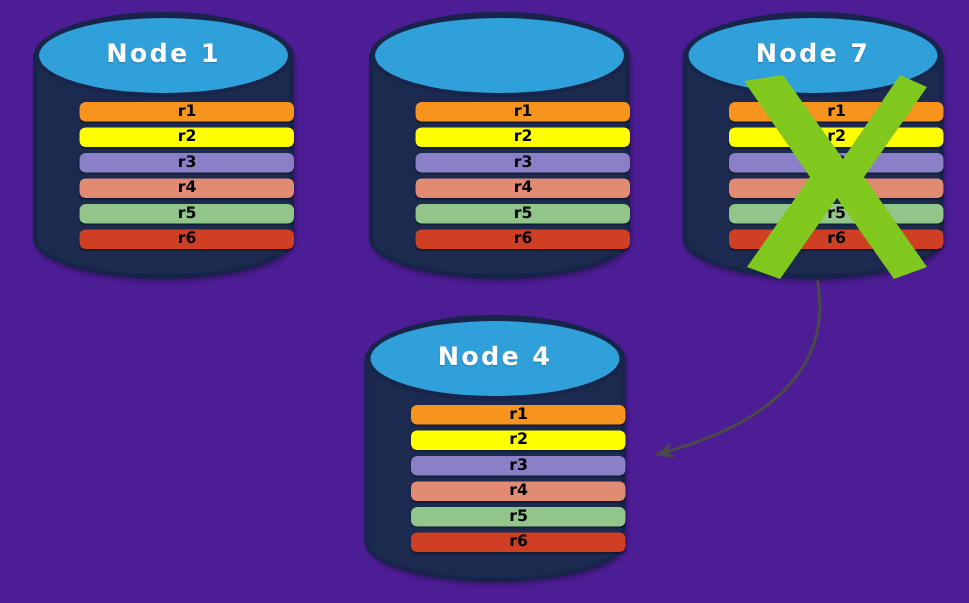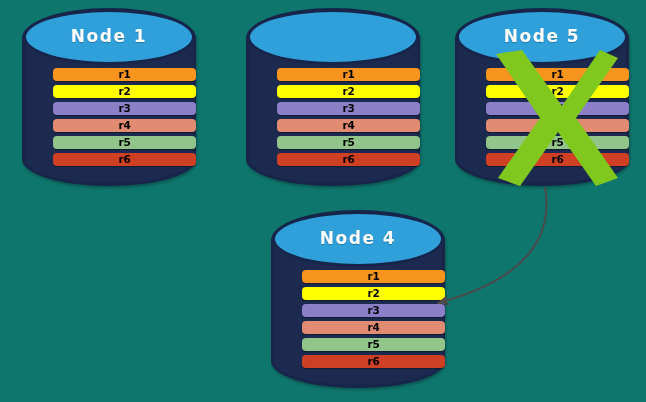--- a/index.html
+++ b/index.html
@@ -4,21 +4,21 @@
 <style>
   html, body {
     margin: 0;
     padding: 0;
     background: #ffffff;
   }
   #canvas {
     position: relative;
     width: 646px;
     height: 402px;
-    background: #0f766e;
+    background: #4c1d95;
     overflow: hidden;
     font-family: "DejaVu Sans", "Liberation Sans", sans-serif;
   }
 
   
   .node {
     position: absolute;
   }
   .node .body {
     position: absolute;
@@ -127,36 +127,36 @@
       <div class="row" style="background:#8b80c8;">r3</div>
       <div class="row" style="background:#e08b72;">r4</div>
       <div class="row" style="background:#92c58a;">r5</div>
       <div class="row" style="background:#cf3f23;">r6</div>
     </div>
   </div>
 
   <div class="node" style="left:455px; top:8px; width:174px; height:178px;">
     <div class="body"></div>
     <div class="cap"></div>
-    <div class="cap-label">Node  5</div>
+    <div class="cap-label">Node  7</div>
     <div class="rows" style="top:60px;">
       <div class="row" style="background:#f7941e;">r1</div>
       <div class="row" style="background:#ffff00;">r2</div>
       <div class="row" style="background:#8b80c8;">r3</div>
       <div class="row" style="background:#e08b72;">r4</div>
       <div class="row" style="background:#92c58a;">r5</div>
       <div class="row" style="background:#cf3f23;">r6</div>
     </div>
   </div>
 
   <svg class="fail-x" style="left:492px; top:48px; width:128px; height:140px;" viewBox="0 0 128 140" xmlns="http://www.w3.org/2000/svg">
     <polygon points="4,6 30,2 70,58 108,2 126,10 84,70 126,130 104,138 66,84 28,138 6,130 48,70" fill="#80c81e"></polygon>
   </svg>
 
-  <div class="node" style="left:243px; top:210px; width:174px; height:178px;margin-left:28px;">
+  <div class="node" style="left:243px; top:210px; width:174px; height:178px;">
     <div class="body"></div>
     <div class="cap"></div>
     <div class="cap-label">Node  4</div>
     <div class="rows" style="top:60px;">
       <div class="row" style="background:#f7941e;">r1</div>
       <div class="row" style="background:#ffff00;">r2</div>
       <div class="row" style="background:#8b80c8;">r3</div>
       <div class="row" style="background:#e08b72;">r4</div>
       <div class="row" style="background:#92c58a;">r5</div>
       <div class="row" style="background:#cf3f23;">r6</div>

